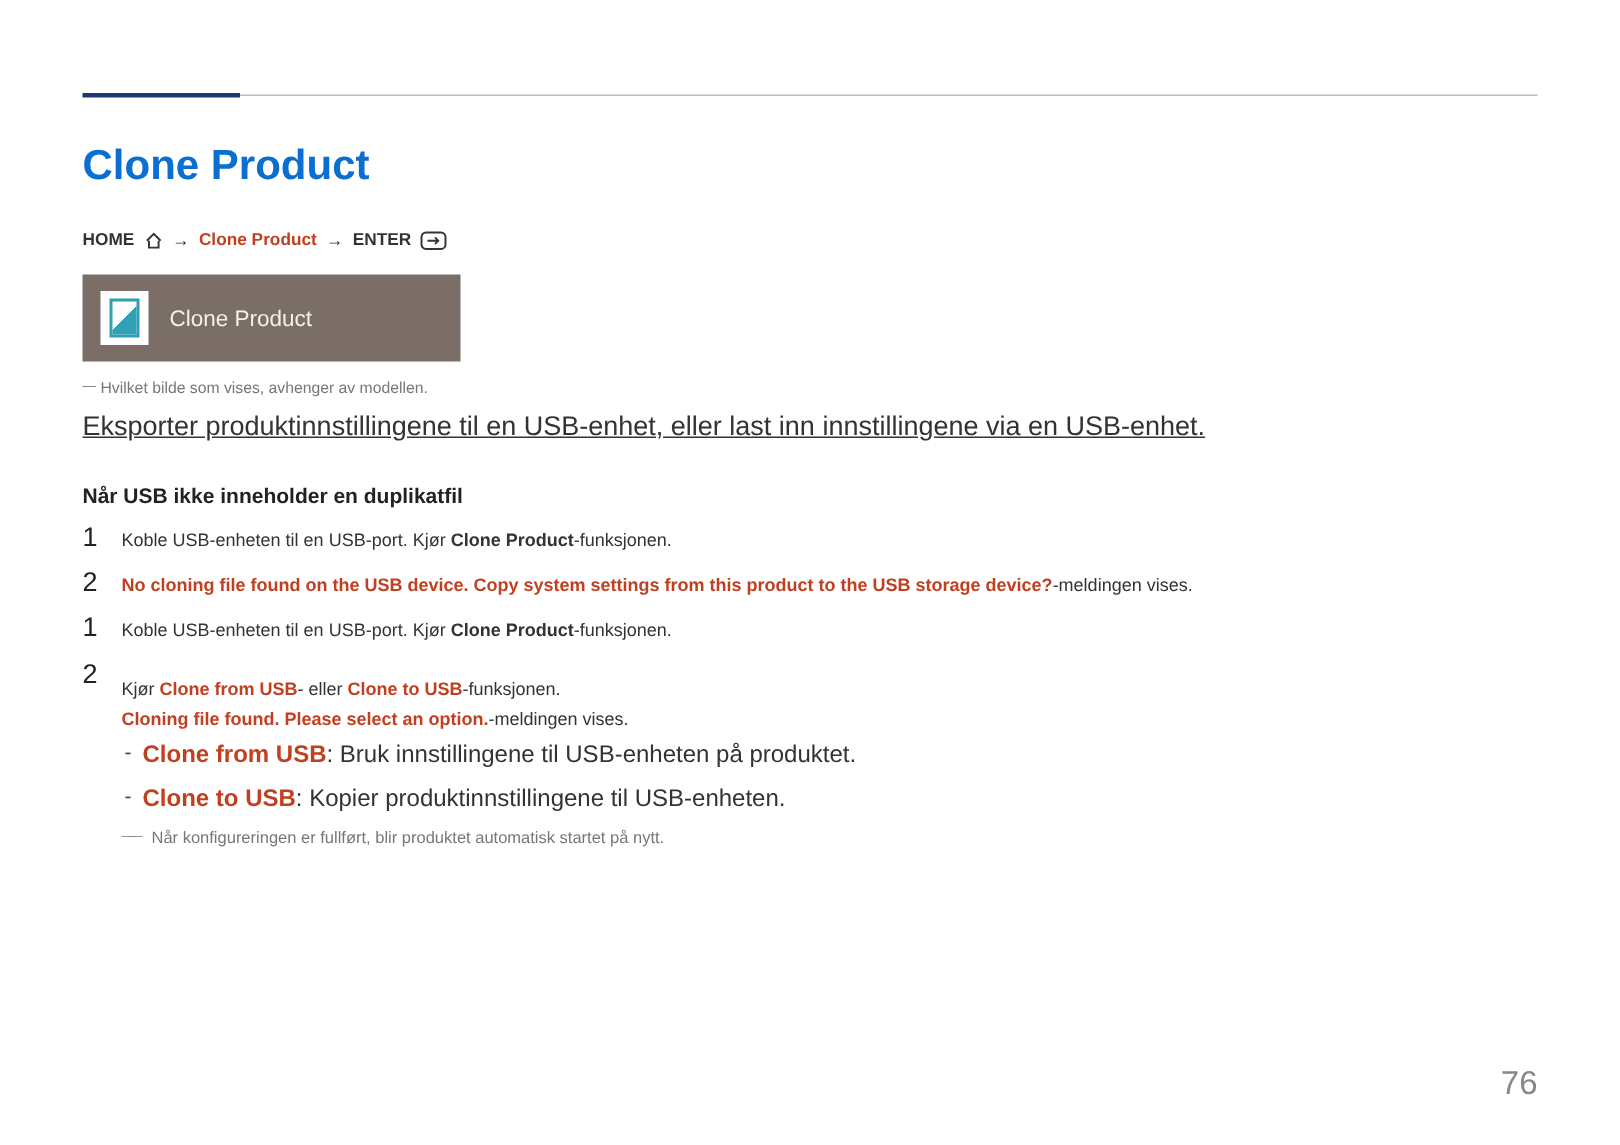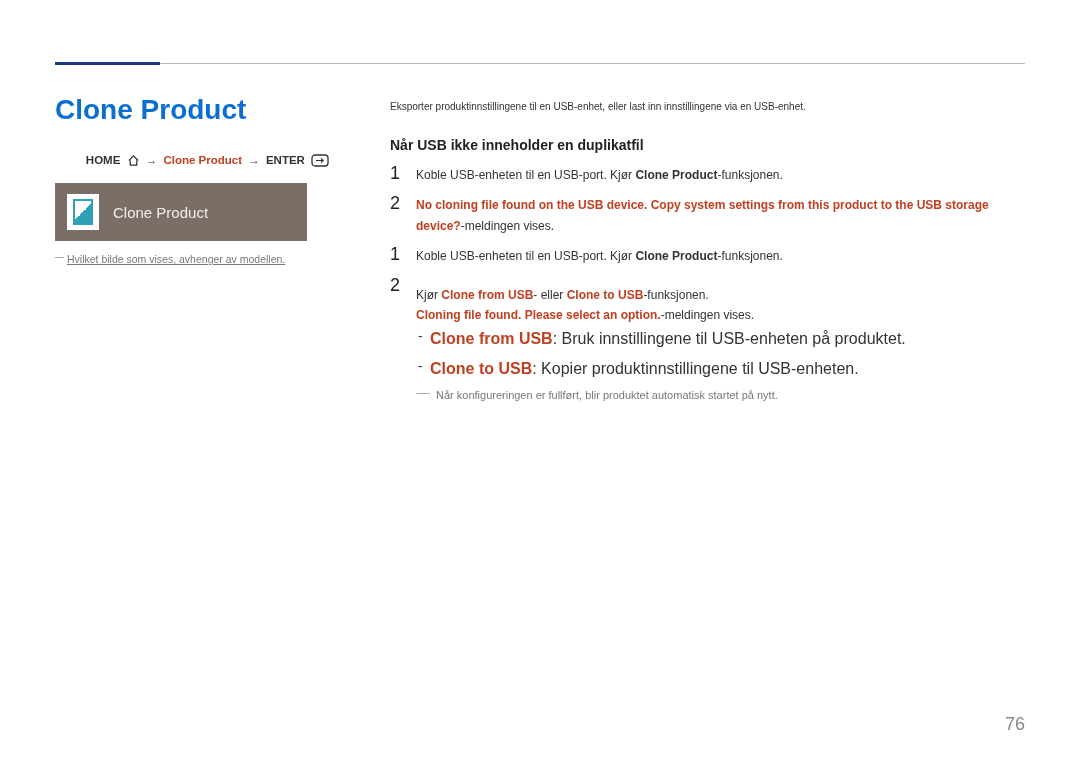--- a/index.html
+++ b/index.html
@@ -22,40 +22,40 @@
     position: absolute;
     top: 63px;
     left: 160px;
     right: 55px;
     height: 1px;
     background: #bbb;
   }
   .content {
     display: flex;
     margin-top: 34px;
+    flex-direction: column;
   }
   .left-col {
     width: 335px;
     padding-right: 30px;
   }
   .right-col {
     flex: 1;
     padding-top: 4px;
   }
   .title {
     color: #0a6fd1;
     font-size: 28px;
     font-weight: 600;
     margin-bottom: 28px;
   }
   .nav-path {
     font-size: 11.5px;
     font-weight: 700;
     margin-bottom: 16px;
-    text-align: center;
   }
   .nav-path .arrow { margin: 0 3px; }
   .nav-path .accent { color: #c04020; font-weight: 700; }
   .nav-home-icon {
     display:inline-block;
     vertical-align: middle;
     width: 13px; height: 11px;
     position: relative;
     margin-left: 3px;
   }
@@ -89,32 +89,31 @@
   .tile-label {
     color: #f2efed;
     font-size: 15px;
     font-weight: 300;
   }
   .footnote {
     font-size: 10.5px;
     color: #777;
     position: relative;
     padding-left: 12px;
-    text-decoration: underline;
   }
   .footnote::before {
     content: "―";
     position: absolute;
     left: 0;
     top: -1px;
     font-size: 9px;
     color: #777;
   }
 
-  .right-col p { font-size: 10px; line-height: 1.7; margin-bottom: 4px; }
+  .right-col p { font-size: 18px; line-height: 1.7; margin-bottom: 4px; text-decoration: underline; }
   .sect-head {
     font-size: 14px;
     font-weight: 700;
     margin-top: 22px;
     margin-bottom: 10px;
     color: #222;
   }
   .step {
     display: flex;
     margin-bottom: 8px;
@@ -165,21 +164,21 @@
     left: 0;
     top: 0px;
     font-size: 9px;
     color: #888;
   }
 
   .page-num {
     position: absolute;
     bottom: 28px;
     right: 55px;
-    font-size: 18px;
+    font-size: 22px;
     color: #888;
     font-weight: 300;
   }
 </style>
 </head>
 <body>
 
 <div class="page">
 
   <div class="top-rule-accent"></div>

